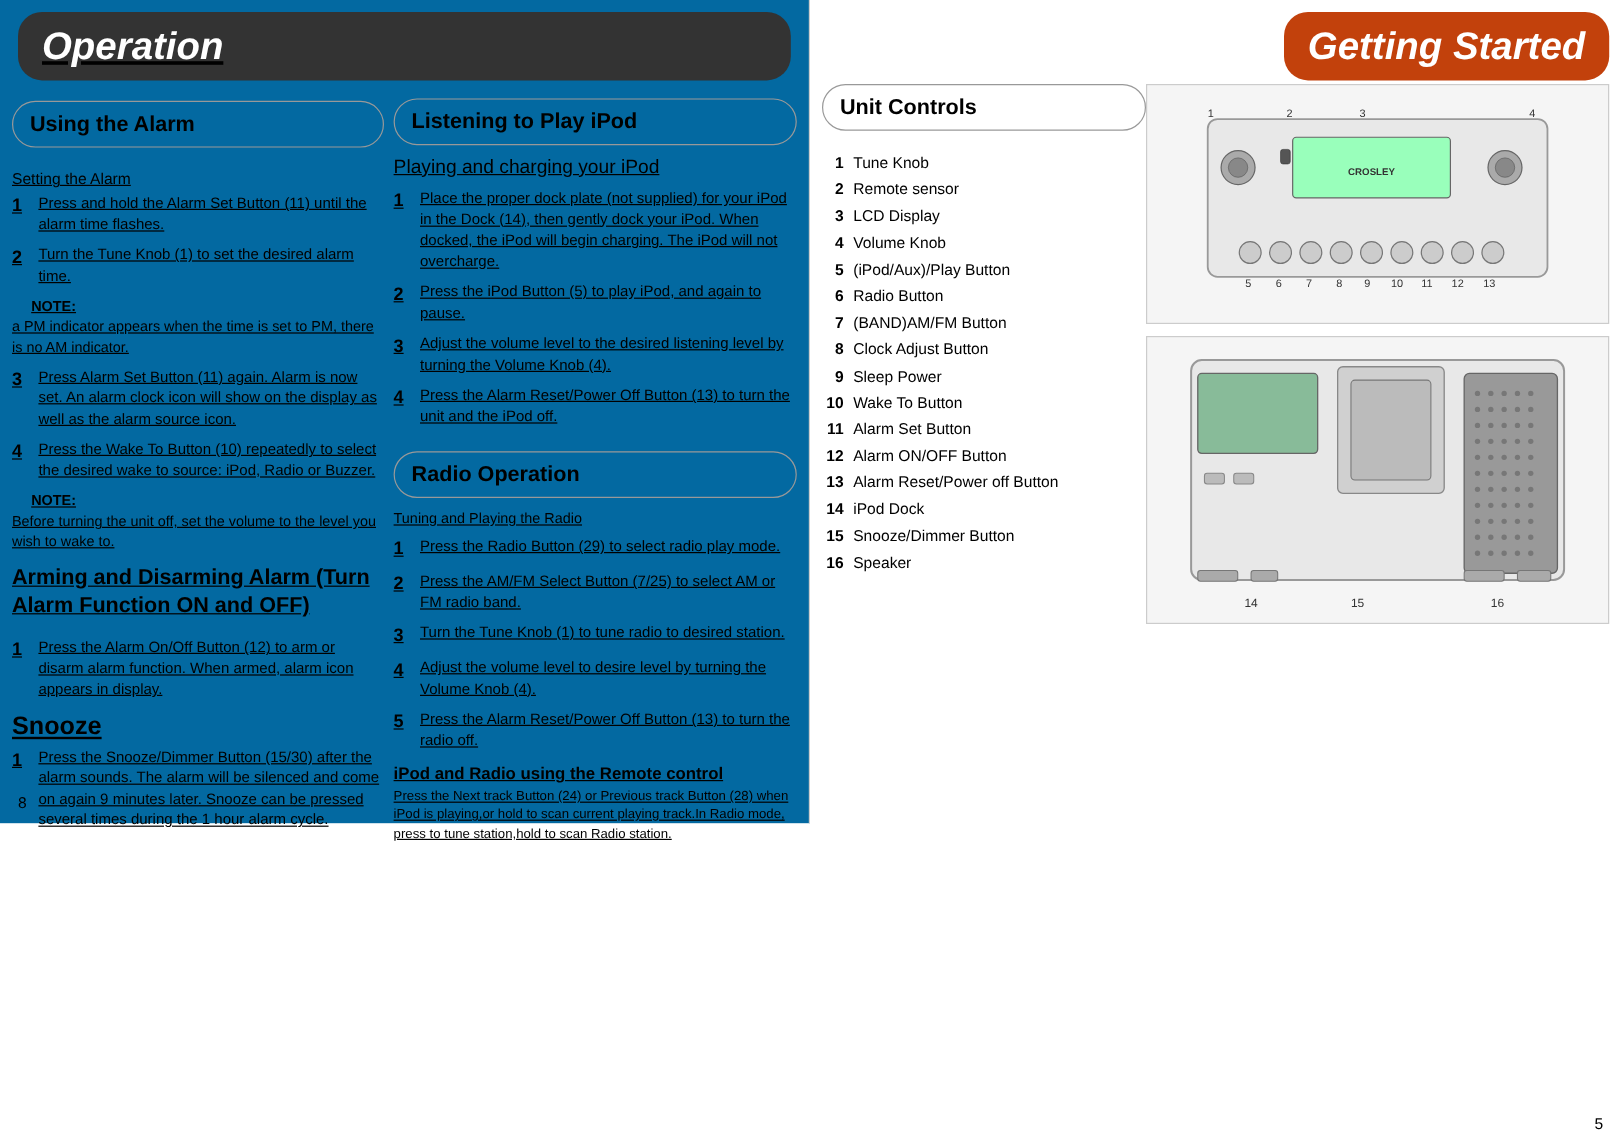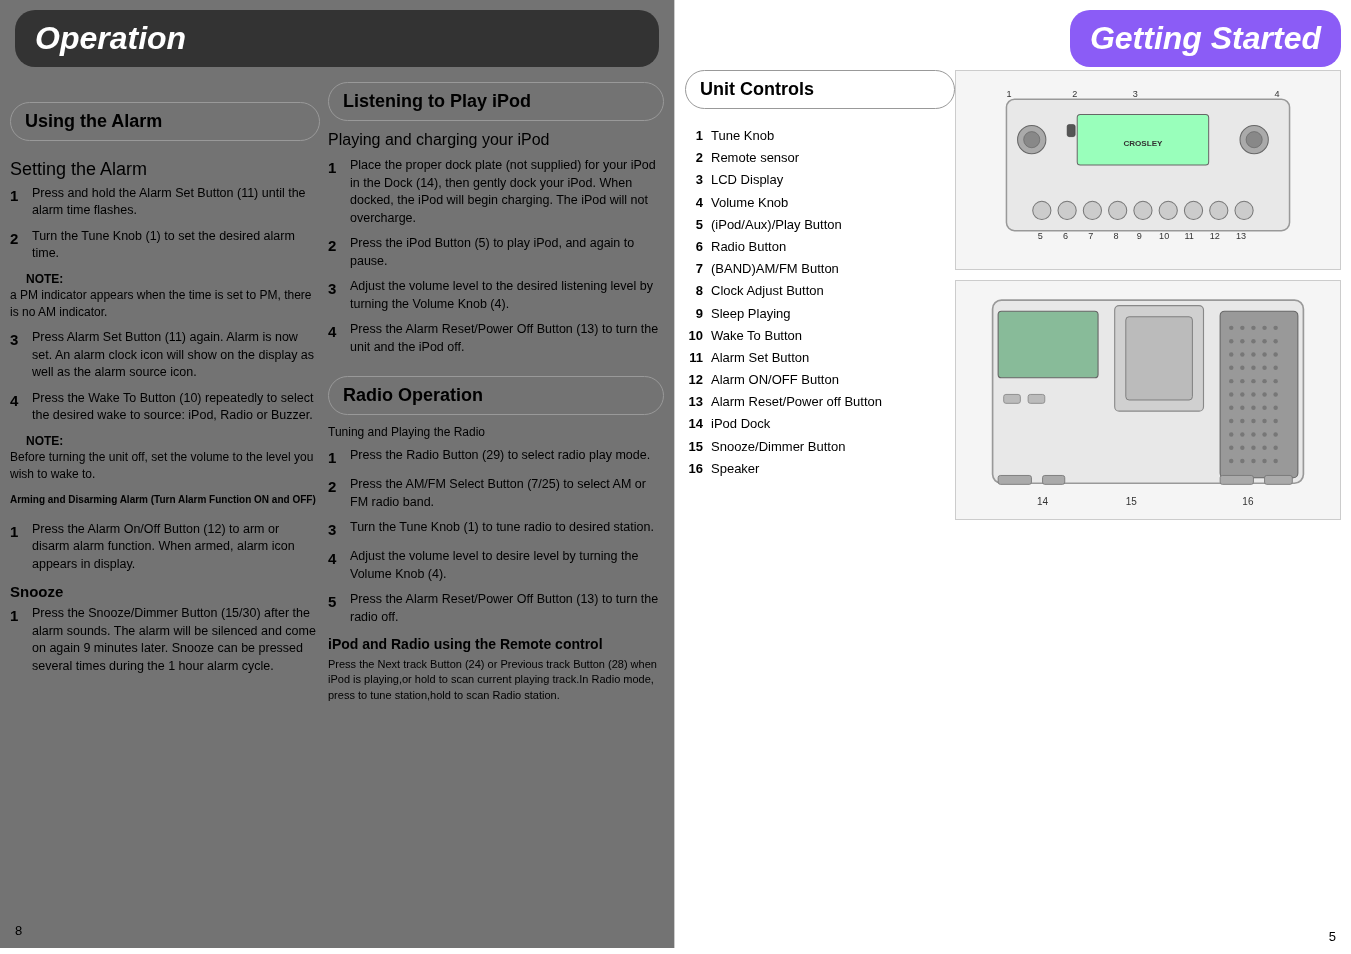--- a/index.html
+++ b/index.html
@@ -10,24 +10,25 @@
       font-family: Arial, Helvetica, sans-serif;
       font-size: 13px;
       display: flex;
       flex-direction: row;
       overflow: hidden;
     }
 
     
     .left-half {
       width: 675px;
-      height: 948px;
-      background: #737373;
+      height: 686px;
+      background: #0369a1;
       position: relative;
       border-right: 1px solid #ccc;
+      text-decoration: underline;
     }
 
     .left-header {
       background: #333;
       border-radius: 20px;
       margin: 10px 15px;
       padding: 10px 20px;
     }
 
     .left-header h1 {
@@ -63,21 +64,21 @@
       display: inline-block;
       width: 100%;
     }
 
     .section-box h2 {
       font-size: 18px;
       font-weight: bold;
     }
 
     .sub-heading {
-      font-size: 18px;
+      font-size: 13px;
       font-weight: normal;
       margin: 8px 0 5px 0;
     }
 
     .numbered-list {
       list-style: none;
       padding: 0;
     }
 
     .numbered-list li {
@@ -99,28 +100,28 @@
       margin: 5px 0 8px 0;
       line-height: 1.4;
     }
 
     .note-block .note-label {
       font-weight: bold;
       padding-left: 16px;
     }
 
     .arm-heading {
-      font-size: 10px;
+      font-size: 18px;
       font-weight: bold;
       margin: 10px 0 15px 0;
       line-height: 1.3;
     }
 
     .snooze-heading {
-      font-size: 15px;
+      font-size: 21px;
       font-weight: bold;
       margin: 10px 0 5px 0;
     }
 
     .ipod-sub {
       font-size: 16px;
       margin-bottom: 8px;
     }
 
     .radio-sub {
@@ -150,21 +151,21 @@
     .right-half {
       width: 676px;
       height: 954px;
       background: #fff;
       position: relative;
       display: flex;
       flex-direction: row;
     }
 
     .right-header {
-      background: #8b5cf6;
+      background: #c2410c;
       border-radius: 20px;
       position: absolute;
       top: 10px;
       right: 10px;
       padding: 10px 20px;
     }
 
     .right-header h1 {
       color: #fff;
       font-size: 32px;
@@ -421,21 +422,21 @@
           <li>
             <span class="ctrl-num">7</span>
             <span>(BAND)AM/FM Button</span>
           </li>
           <li>
             <span class="ctrl-num">8</span>
             <span>Clock Adjust Button</span>
           </li>
           <li>
             <span class="ctrl-num">9</span>
-            <span>Sleep Playing</span>
+            <span>Sleep Power</span>
           </li>
           <li>
             <span class="ctrl-num">10</span>
             <span>Wake To Button</span>
           </li>
           <li>
             <span class="ctrl-num">11</span>
             <span>Alarm Set Button</span>
           </li>
           <li>

